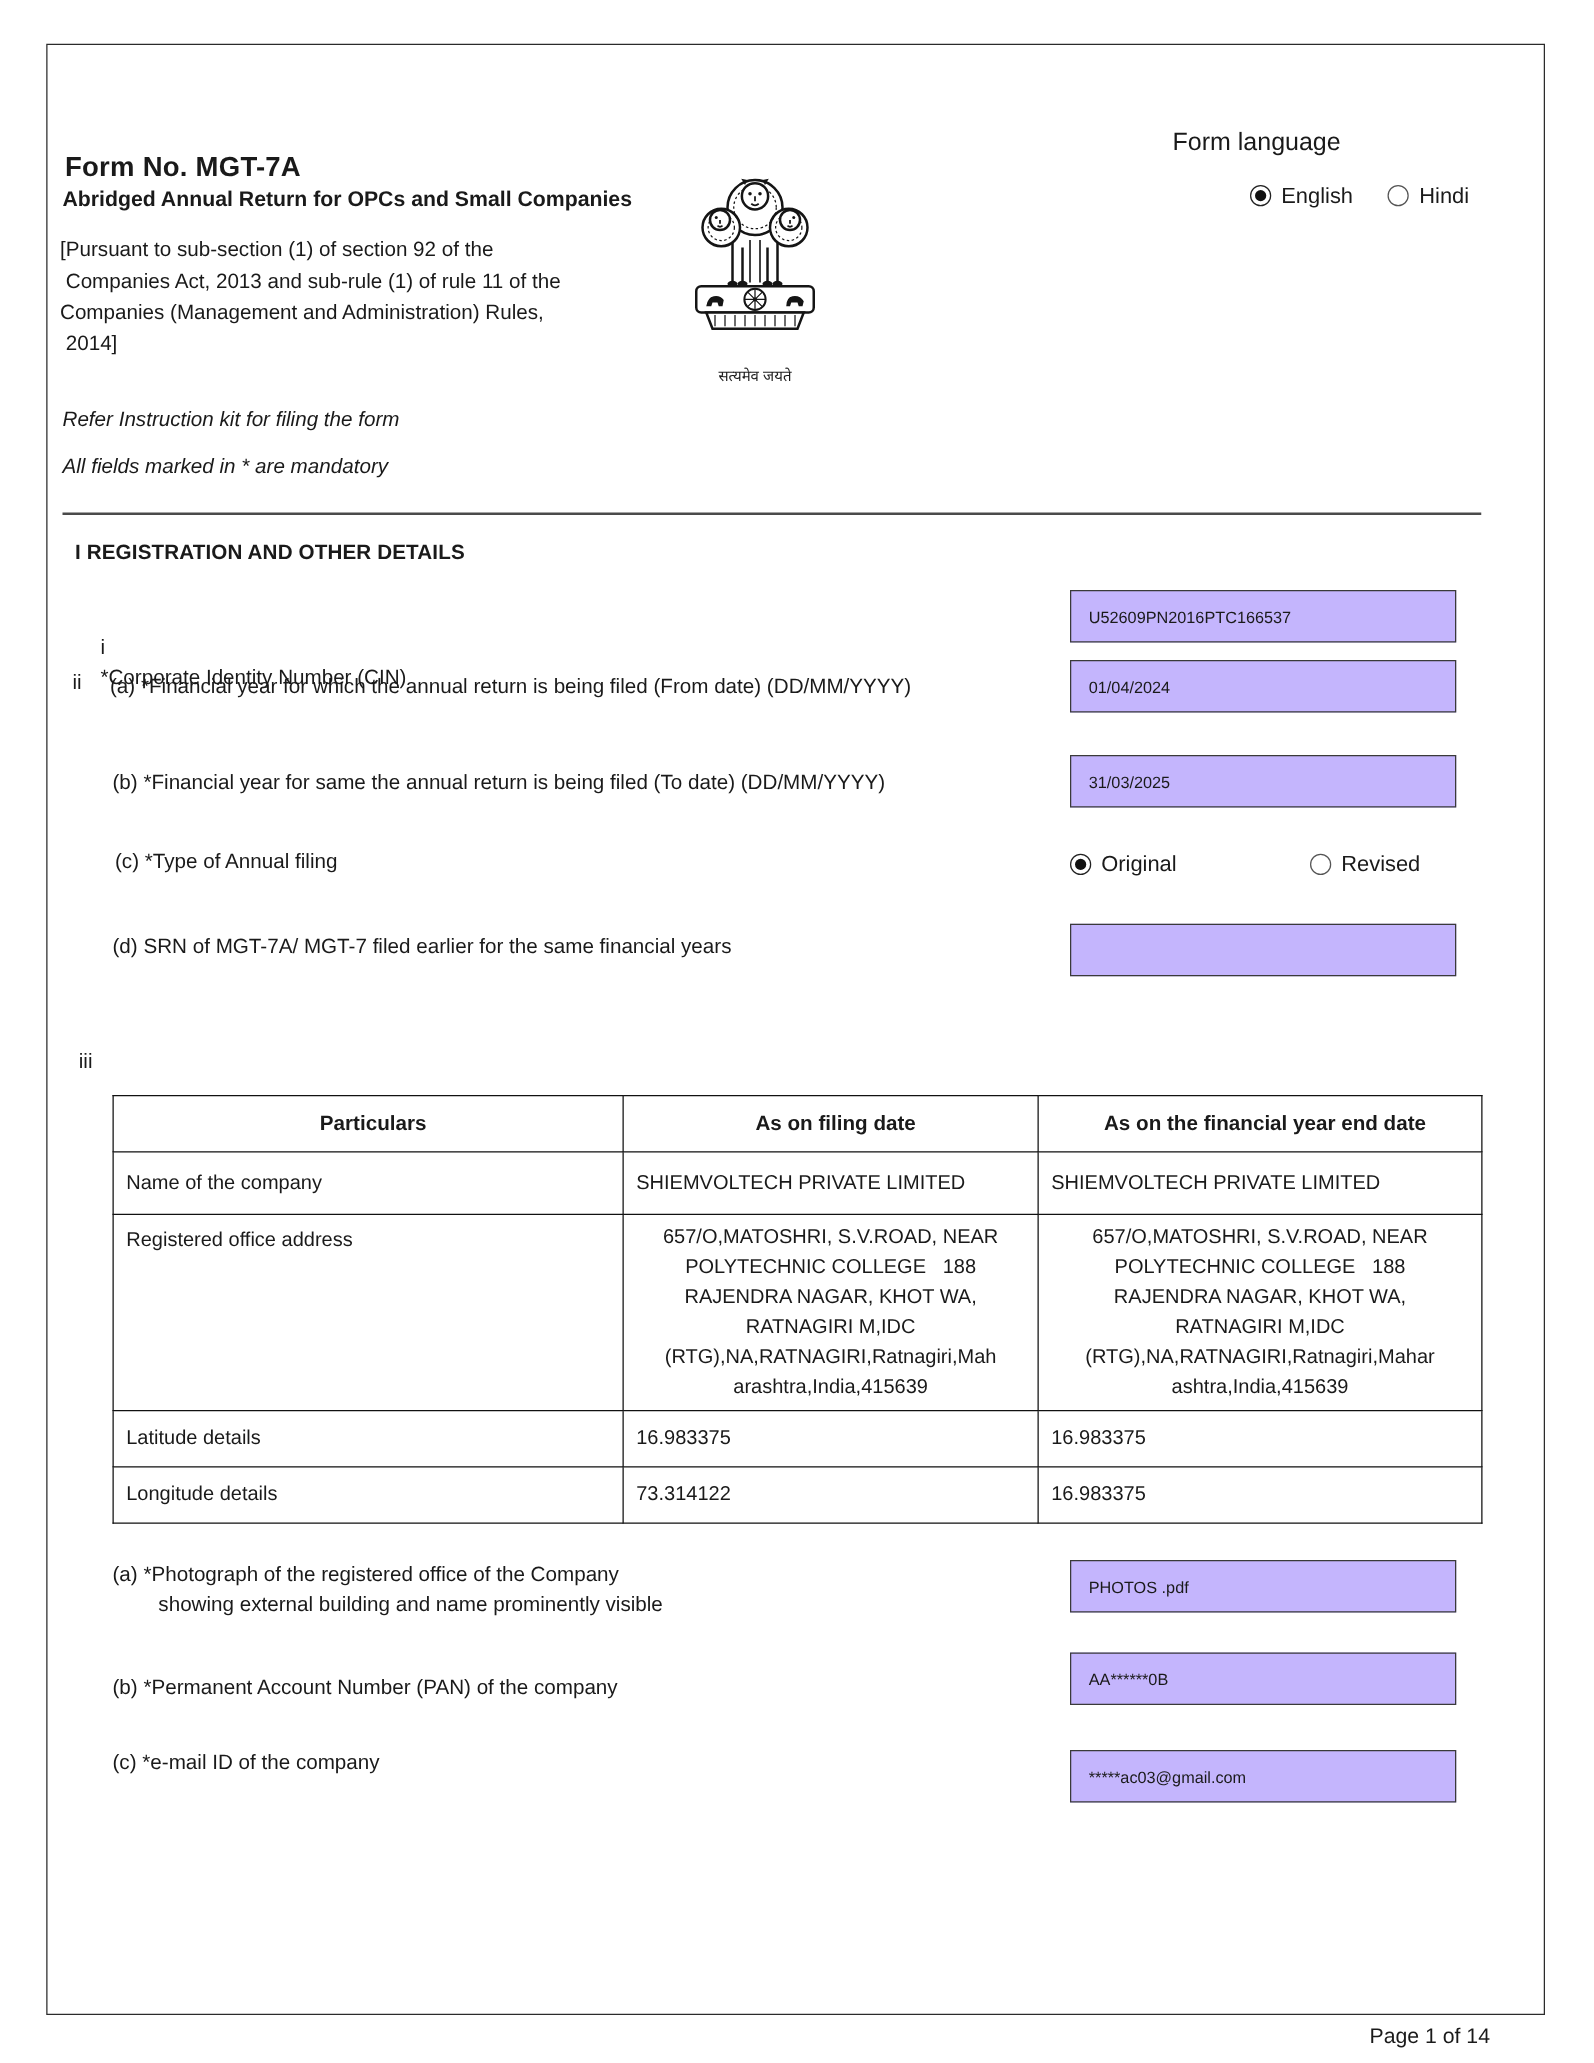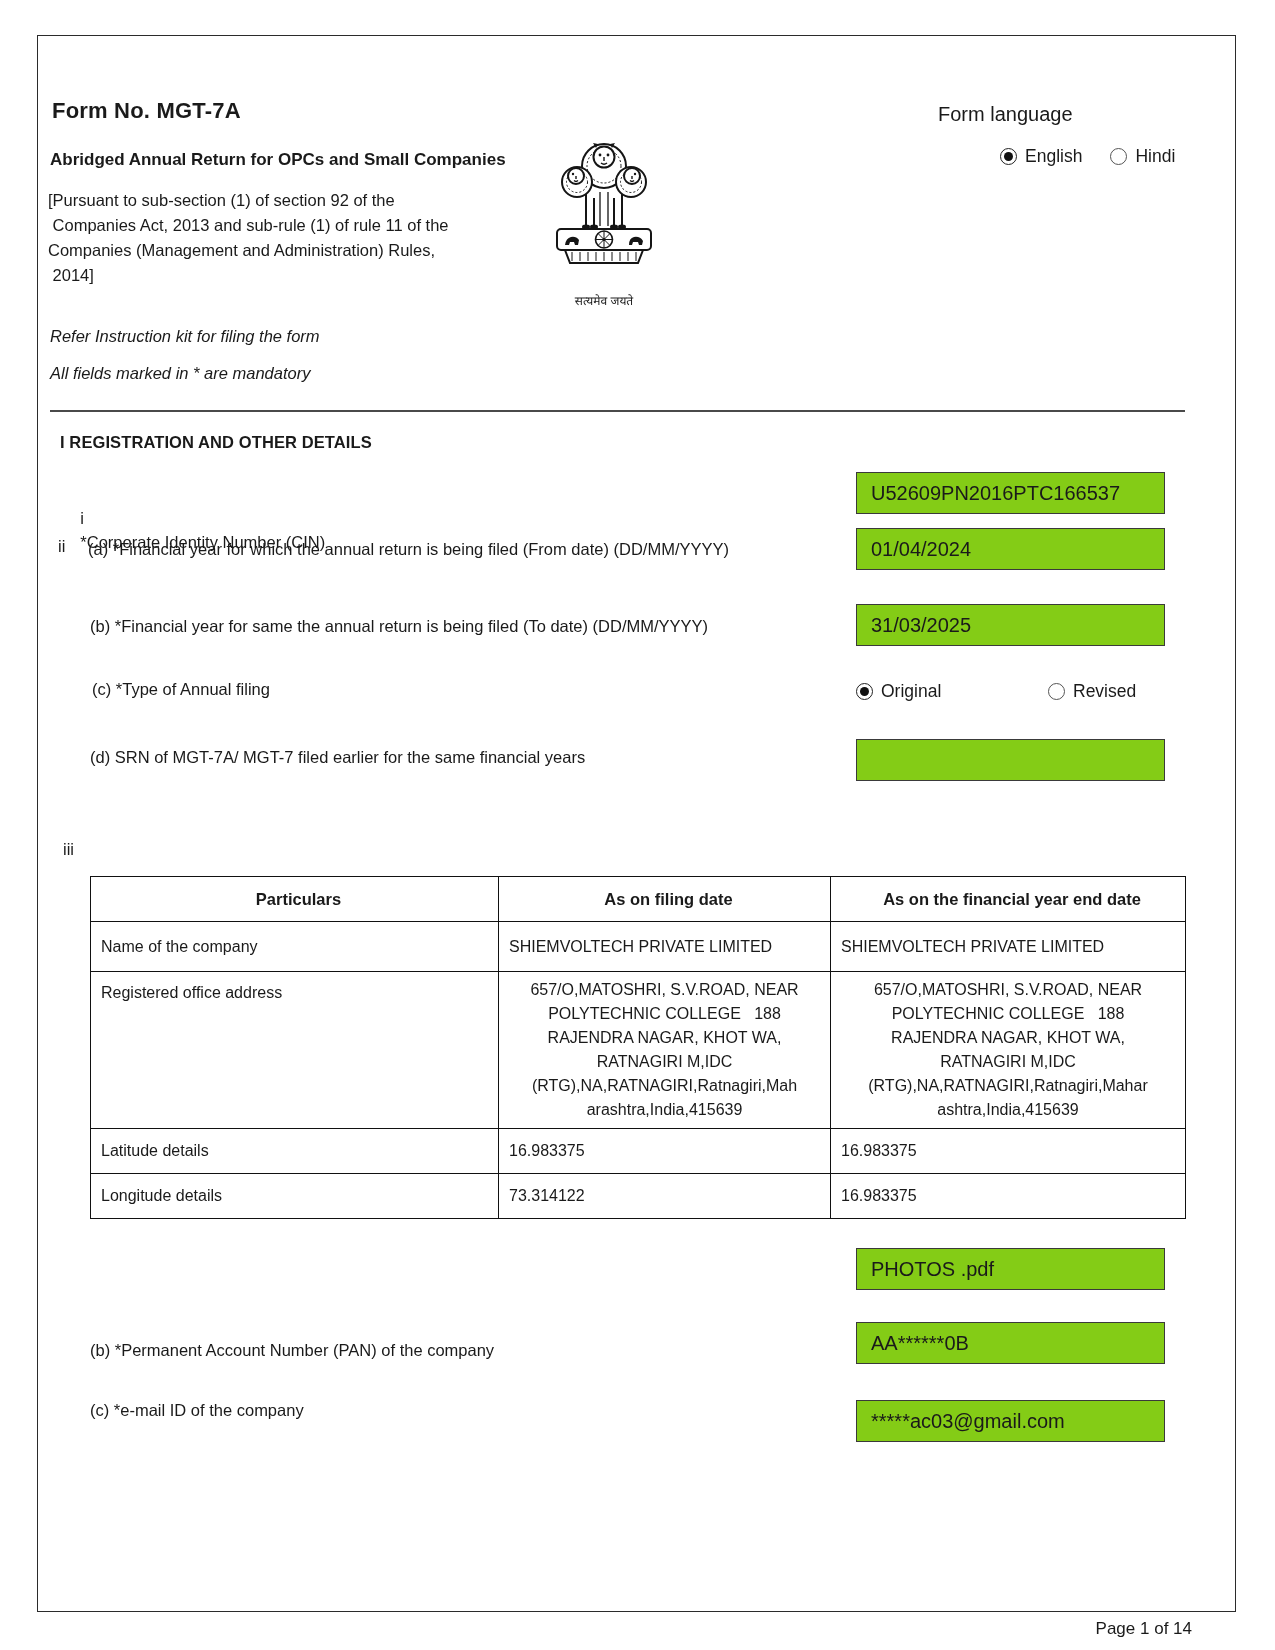--- a/index.html
+++ b/index.html
@@ -1,29 +1,29 @@
 <!DOCTYPE html>
 <html><head>
 <meta charset="utf-8">
 <style>
   html,body{margin:0;padding:0;background:#fff;}
   #canvas{position:relative;width:1275px;height:1650px;background:#fff;overflow:hidden;
           font-family:"Liberation Sans",sans-serif;color:#1a1a1a;}
   .abs{position:absolute;}
   .page-frame{left:37px;top:35px;width:1199px;height:1577px;border:1.6px solid #2b2b2b;box-sizing:border-box;}
-  .title{font-size:22px;font-weight:bold;letter-spacing:.2px;}
+  .title{font-size:22px;font-weight:bold;letter-spacing:.2px;margin-top:23px;}
   .subtitle{font-size:17px;font-weight:bold;}
   .body-text{font-size:16.5px;line-height:25px;white-space:pre-wrap;}
   .italic{font-style:italic;font-size:16.5px;}
   .divider{border-top:2px solid #4a4a4a;height:0;}
   .section-heading{font-size:16.5px;font-weight:bold;letter-spacing:.1px;}
   .lbl{font-size:16.5px;white-space:pre-wrap;line-height:24px;}
   .num{font-size:16.5px;}
-  .box{width:309px;height:42px;border:1.6px solid #3a3a3a;background:#84cc16;box-sizing:border-box;
-       display:flex;align-items:center;padding-left:14px;font-size:20px;}
+  .box{width:309px;height:42px;border:1.6px solid #3a3a3a;background:#c4b5fd;box-sizing:border-box;
+       display:flex;align-items:center;padding-left:14px;font-size:13px;}
   .radio-row{display:flex;align-items:center;gap:8px;}
   .radio{width:17px;height:17px;border-radius:50%;border:1.6px solid #555;box-sizing:border-box;
          display:flex;align-items:center;justify-content:center;background:#fff;}
   .radio.checked{border-color:#222;}
   .radio .dot{width:9px;height:9px;border-radius:50%;background:#111;display:none;}
   .radio.checked .dot{display:block;}
   .radio-label{font-size:17.5px;}
   table.co{border-collapse:collapse;table-layout:fixed;}
   table.co th,table.co td{border:1.7px solid #111;font-size:16px;padding:2px 10px;box-sizing:border-box;
                           vertical-align:middle;background:#fff;}
@@ -198,20 +198,22 @@
       <td class="center">16.983375</td>
     </tr>
     <tr style="height:45px">
       <td class="left">Longitude details</td>
       <td class="center">73.314122</td>
       <td class="center">16.983375</td>
     </tr>
   </tbody>
     </table>
 
+  <div class="abs lbl" style="left:90px;top:1248px;width:640px;">(a) *Photograph of the registered office of the Company
+        showing external building and name prominently visible</div>
   <div class="abs box" style="left:856px;top:1248px;">PHOTOS .pdf</div>
 
   <div class="abs lbl" style="left:90px;top:1326px;width:640px;margin-top:12px;">(b) *Permanent Account Number (PAN) of the company</div>
   <div class="abs box" style="left:856px;top:1322px;">AA******0B</div>
 
   <div class="abs lbl" style="left:90px;top:1398px;width:640px;">(c) *e-mail ID of the company</div>
   <div class="abs box" style="left:856px;top:1400px;">*****ac03@gmail.com</div>
 
   <div class="abs footer" style="right:83px;top:1619px;">Page 1 of 14</div>
 

